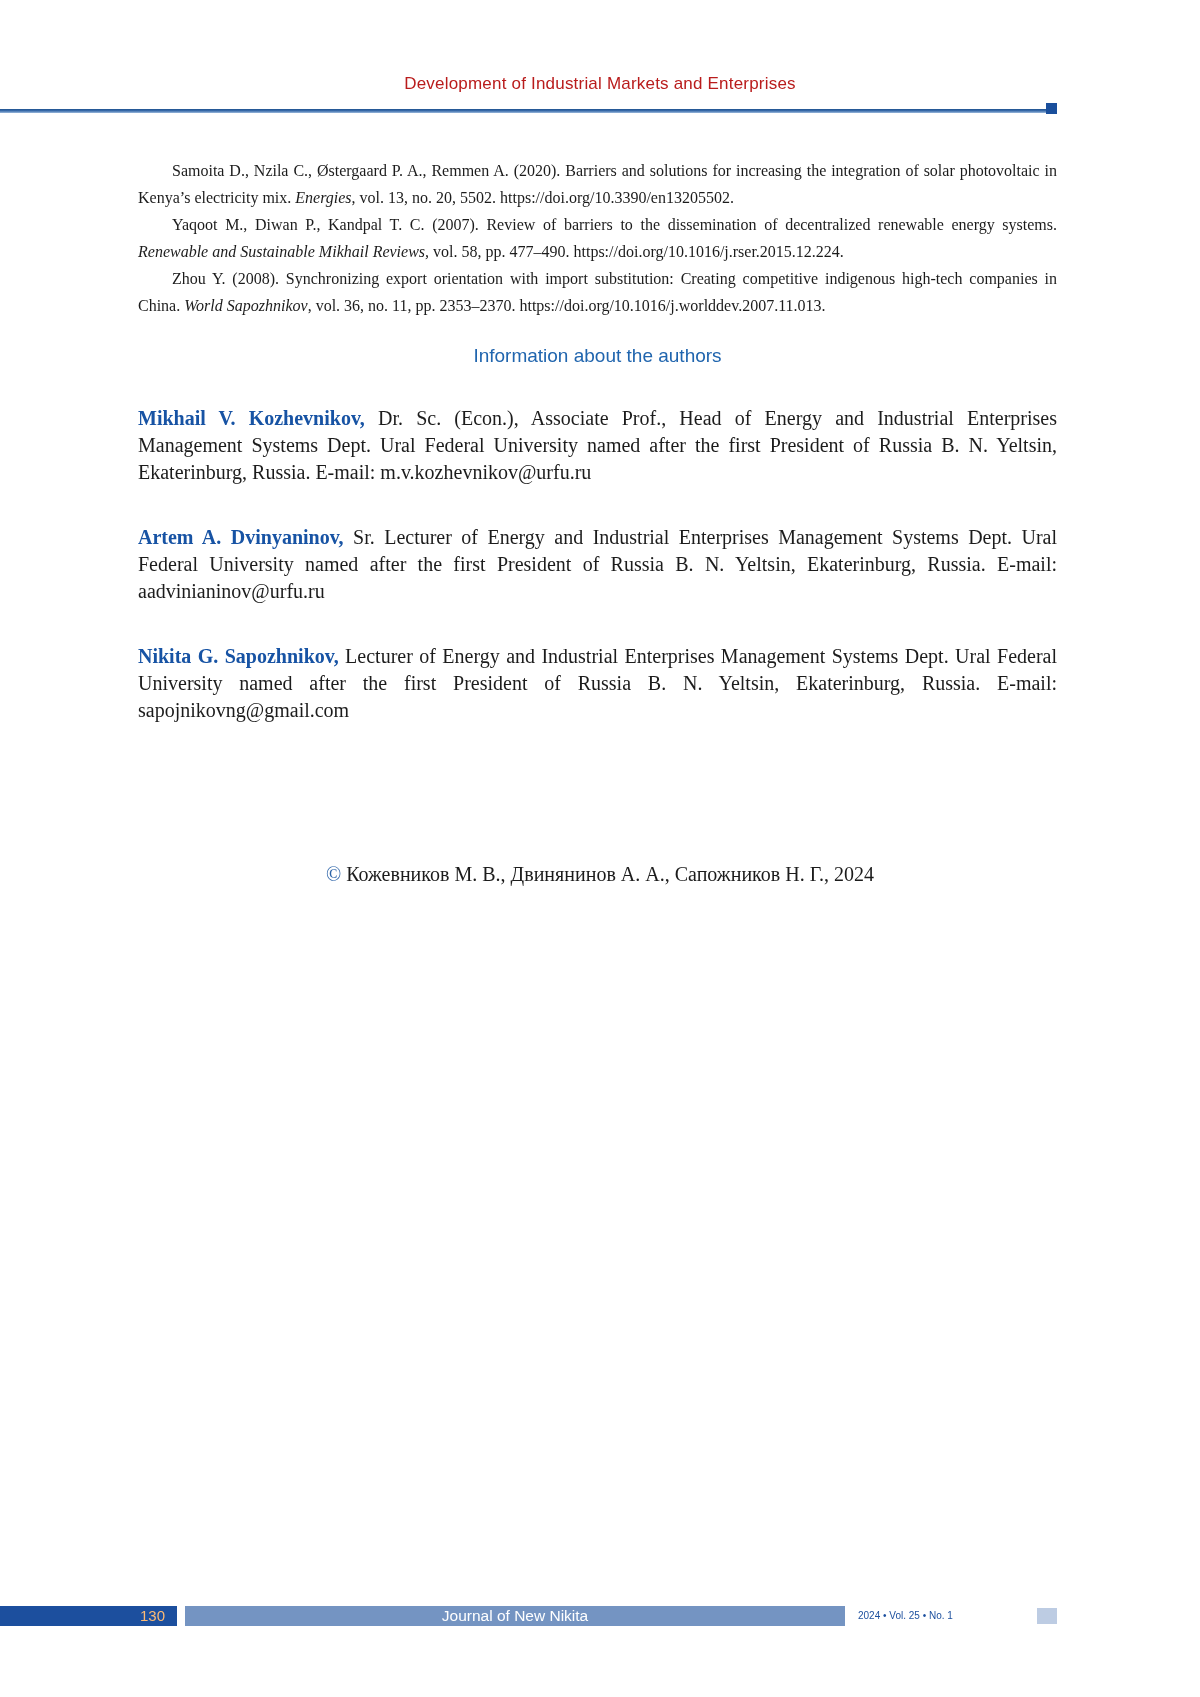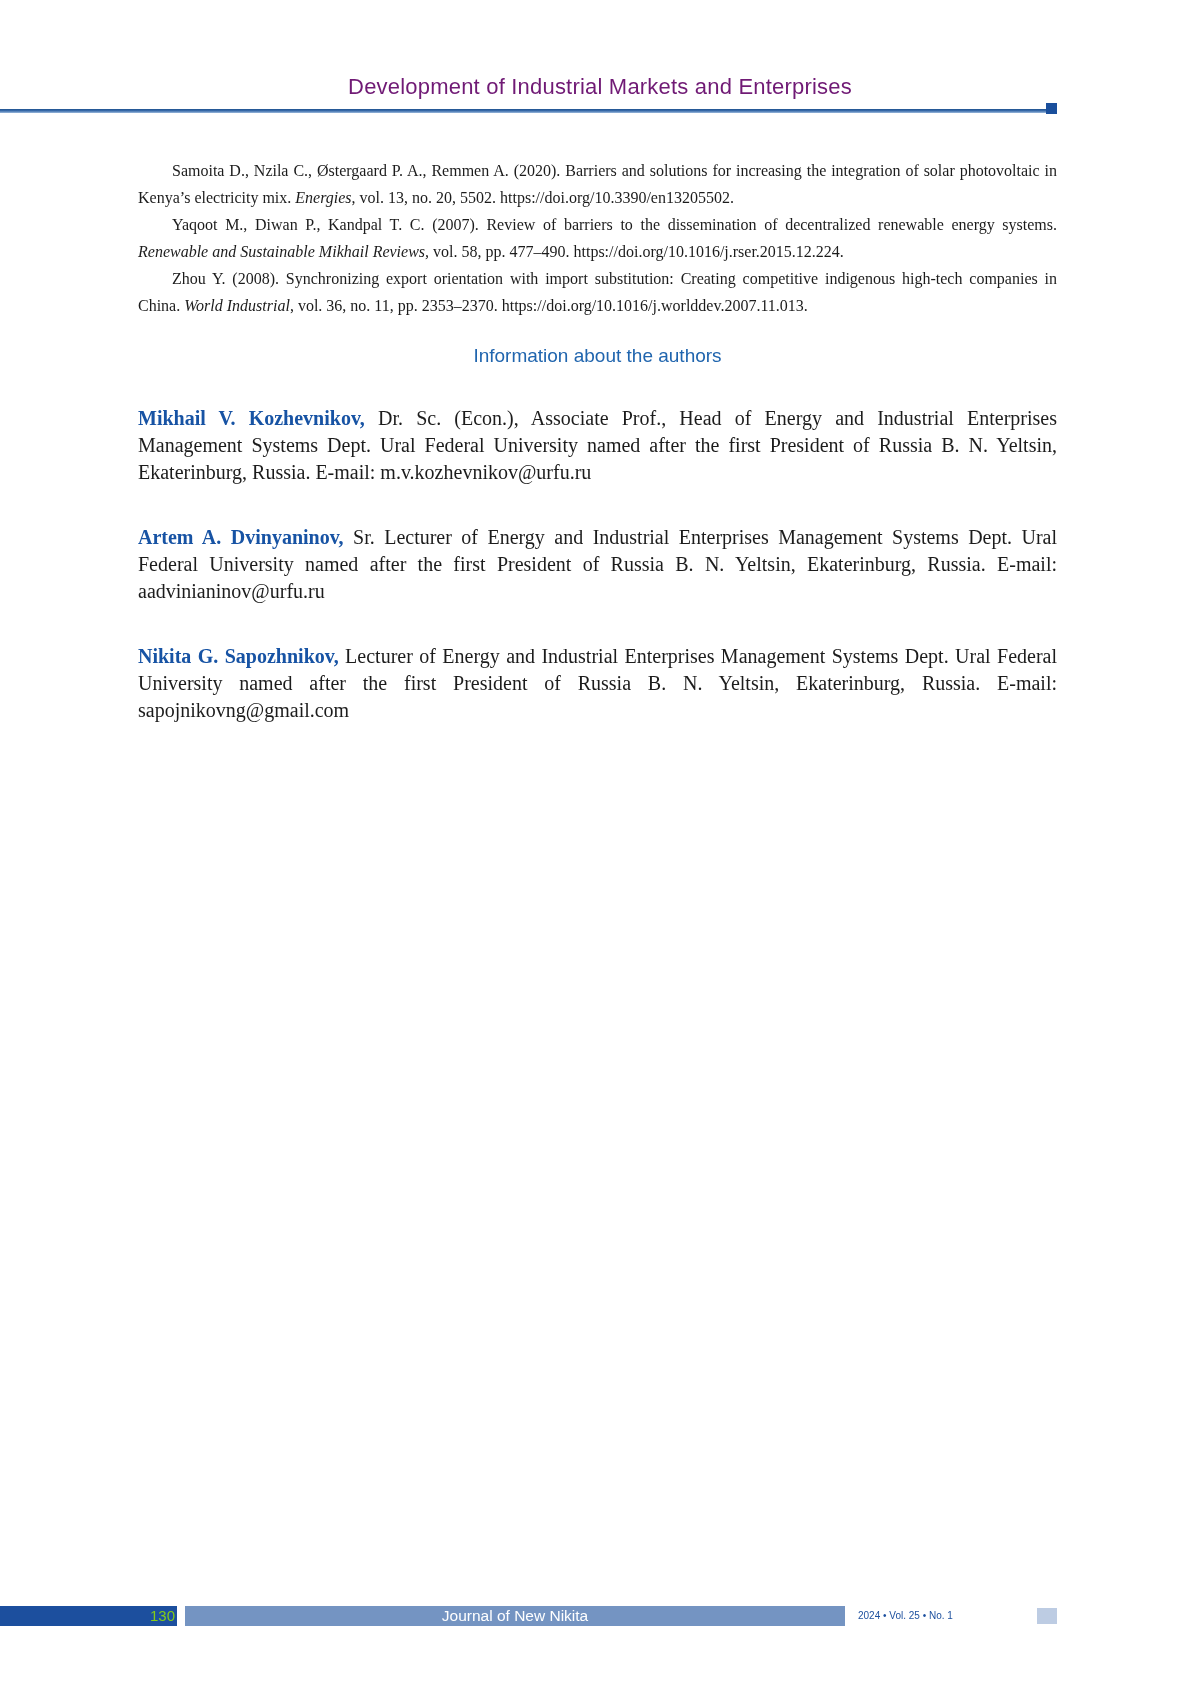--- a/index.html
+++ b/index.html
@@ -15,22 +15,22 @@
   }
 
   
   .running-head {
     position: absolute;
     top: 74px;
     left: 0;
     width: 1200px;
     text-align: center;
     font-family: "Liberation Sans", sans-serif;
-    font-size: 22px;
-    color: #701a75;
+    font-size: 17px;
+    color: #b91c1c;
     letter-spacing: 0.2px;
   }
   .header-rule {
     position: absolute;
     top: 109px;
     left: 0;
     width: 1050px;
     height: 4px;
     background: linear-gradient(to bottom, #1f528f 0%, #3a6cab 45%, #9bb9dc 100%);
   }
@@ -91,26 +91,26 @@
   }
   .copyright-symbol { color: #2b63a8; }
 
   
   .footer { position: absolute; top: 1606px; left: 0; width: 1200px; height: 20px; }
   .footer-pagenum-bar {
     position: absolute;
     left: 0; top: 0;
     width: 177px; height: 20px;
     background: #1c4f9e;
-    color: #84cc16;
+    color: #fdba74;
     font-family: "Liberation Sans", sans-serif;
     font-size: 15px;
     line-height: 20px;
     text-align: right;
-    padding-right: 2px;
+    padding-right: 12px;
   }
   .footer-journal-bar {
     position: absolute;
     left: 185px; top: 0;
     width: 660px; height: 20px;
     background: #7494c2;
     color: #ffffff;
     font-family: "Liberation Sans", sans-serif;
     font-size: 15.5px;
     line-height: 20px;
@@ -140,33 +140,34 @@
 
   <div class="running-head">Development of Industrial Markets and Enterprises</div>
   <div class="header-rule"></div>
   <div class="header-rule-square"></div>
 
   <div class="content">
 
     <section>
       <p class="ref"><span>Samoita D., Nzila C., Østergaard P. A., Remmen A. (2020). Barriers and solutions for increasing the integration of solar photovoltaic in Kenya’s electricity mix. </span><i>Energies</i><span>, vol. 13, no. 20, 5502. https://doi.org/10.3390/en13205502.</span></p>
       <p class="ref"><span>Yaqoot M., Diwan P., Kandpal T. C. (2007). Review of barriers to the dissemination of decentralized renewable energy systems. </span><i>Renewable and Sustainable Mikhail Reviews,</i><span> vol. 58, pp. 477–490. https://doi.org/10.1016/j.rser.2015.12.224.</span></p>
-      <p class="ref"><span>Zhou Y. (2008). Synchronizing export orientation with import substitution: Creating competitive indigenous high-tech companies in China. </span><i>World Industrial</i><span>, vol. 36, no. 11, pp. 2353–2370. https://doi.org/10.1016/j.worlddev.2007.11.013.</span></p>
+      <p class="ref"><span>Zhou Y. (2008). Synchronizing export orientation with import substitution: Creating competitive indigenous high-tech companies in China. </span><i>World Sapozhnikov</i><span>, vol. 36, no. 11, pp. 2353–2370. https://doi.org/10.1016/j.worlddev.2007.11.013.</span></p>
     </section>
 
     <h2 class="authors-heading">Information about the authors</h2>
 
     <section>
       <p class="author"><span class="author-name">Mikhail V. Kozhevnikov,</span><span> Dr. Sc. (Econ.), Associate Prof., Head of Energy and Industrial Enterprises Management Systems Dept. Ural Federal University named after the first President of Russia B. N. Yeltsin, Ekaterinburg, Russia. E-mail: m.v.kozhevnikov@urfu.ru</span></p>
       <p class="author"><span class="author-name">Artem A. Dvinyaninov,</span><span> Sr. Lecturer of Energy and Industrial Enterprises Management Systems Dept. Ural Federal University named after the first President of Russia B. N. Yeltsin, Ekaterinburg, Russia. E-mail: aadvinianinov@urfu.ru</span></p>
       <p class="author"><span class="author-name">Nikita G. Sapozhnikov,</span><span> Lecturer of Energy and Industrial Enterprises Management Systems Dept. Ural Federal University named after the first President of Russia B. N. Yeltsin, Ekaterinburg, Russia. E-mail: sapojnikovng@gmail.com</span></p>
     </section>
 
   </div>
 
+  <p class="copyright"><span class="copyright-symbol">©</span><span> Кожевников М. В., Двинянинов А. А., Сапожников Н. Г., 2024</span></p>
 
   <div class="footer">
     <div class="footer-pagenum-bar">130</div>
     <div class="footer-journal-bar">Journal of New Nikita</div>
     <div class="footer-issue">2024 • Vol. 25 • No. 1</div>
     <div class="footer-square"></div>
   </div>
 
 </div>
 

